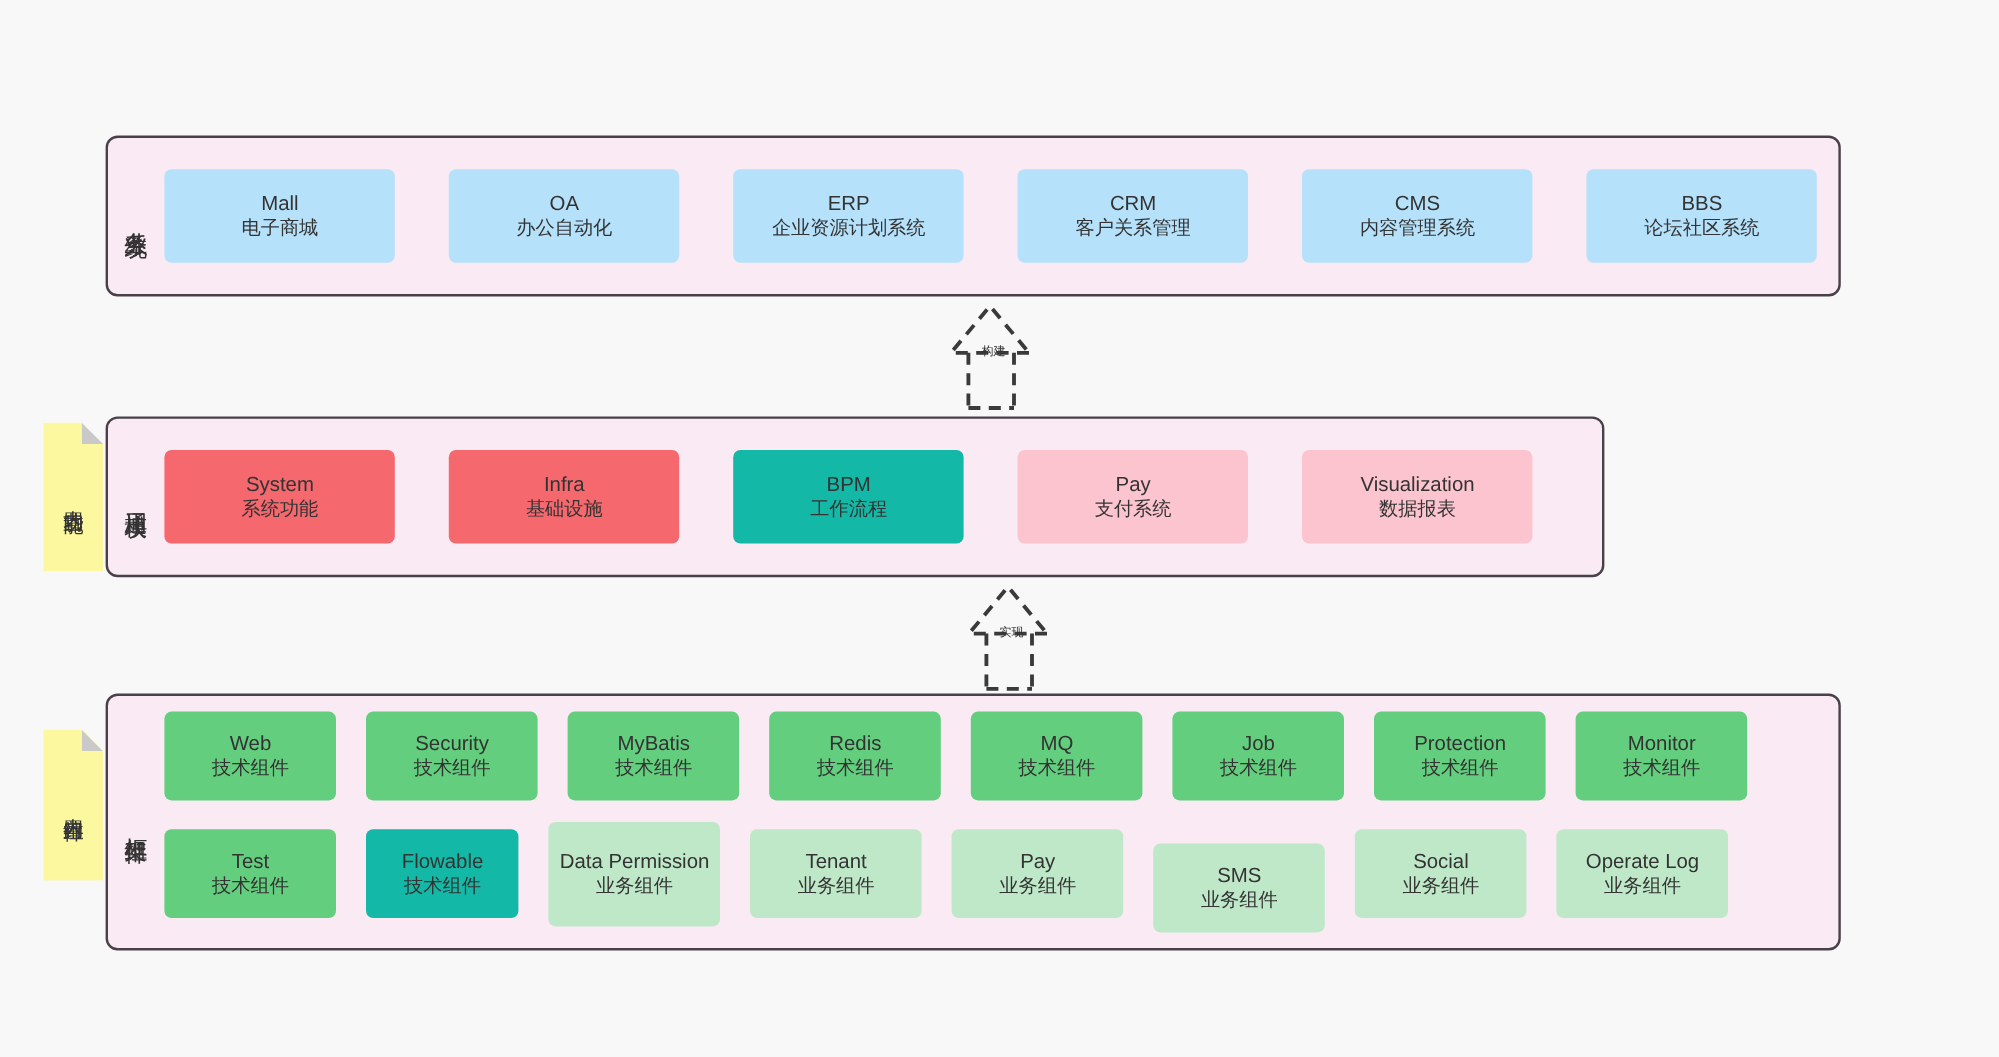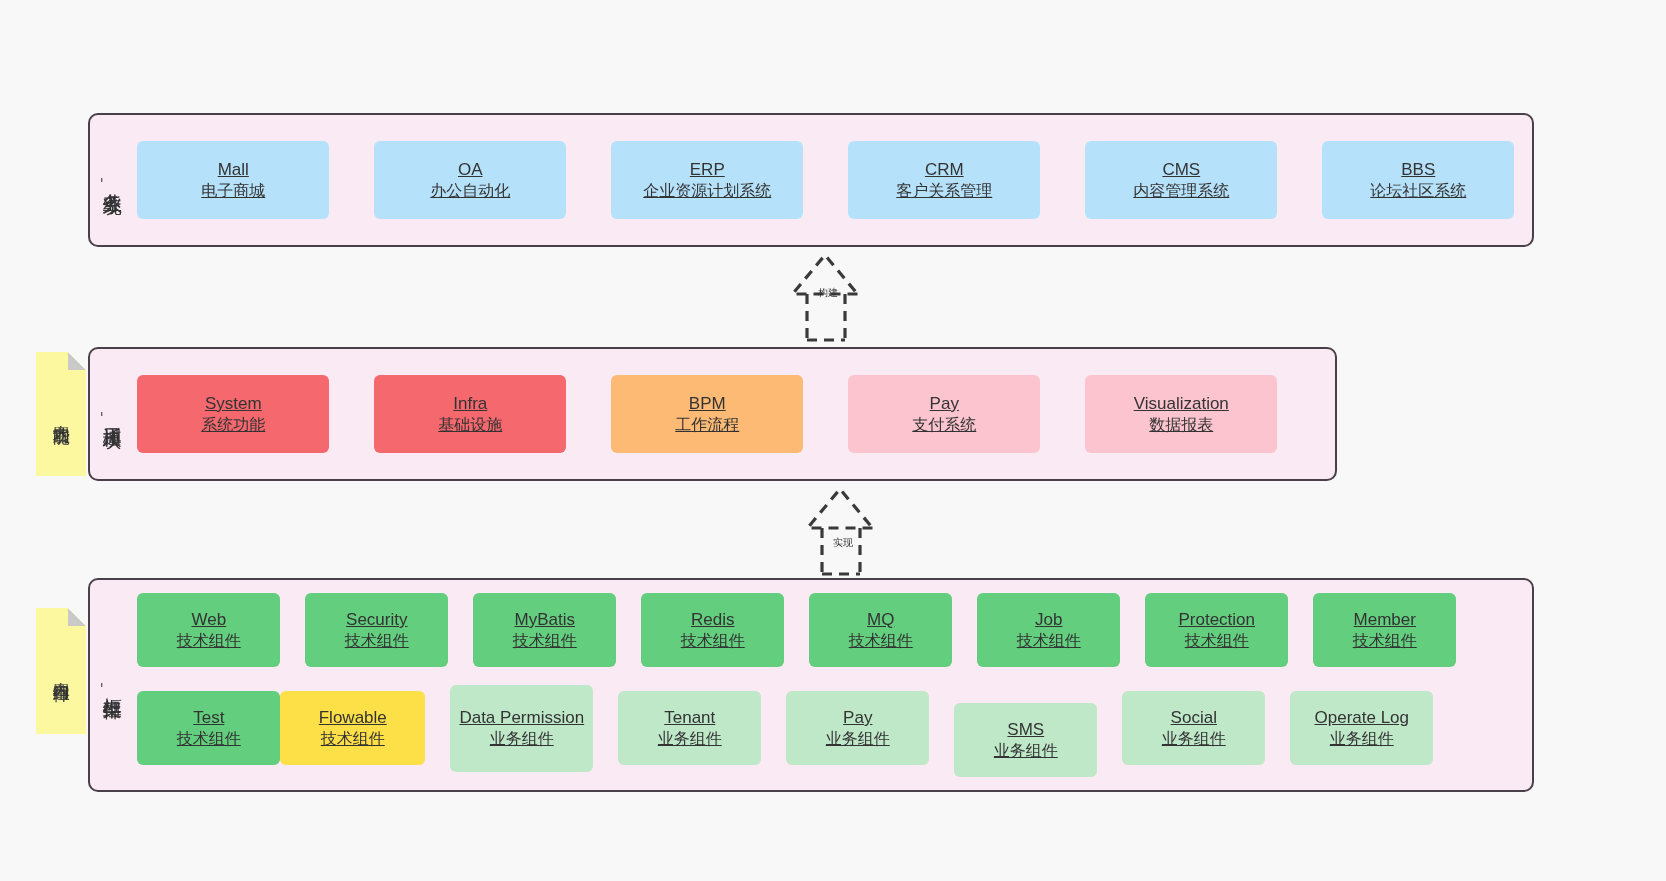--- a/index.html
+++ b/index.html
@@ -23,21 +23,20 @@
 
   
   .layer {
     position: absolute;
     background: #f9eaf3;
     border: 2px solid #4a4049;
     border-radius: 10px;
     box-sizing: border-box;
     display: flex;
     align-items: center;
-    text-decoration: underline;
   }
 
   
   .layer-title {
     writing-mode: vertical-rl;
     text-orientation: upright;
     font-size: 19px;
     line-height: 1.12;
     letter-spacing: 1px;
     color: #333333;
@@ -167,21 +166,21 @@
     position: absolute;
     font-size: 10px;
     color: #333333;
     background: transparent;
     white-space: nowrap;
     user-select: none;
   }
   #rel-build  { left: 750px; top: 248px; width: 200px; height: 100px; }
   #rel-build .rel-label  { left: 68px; top: 38px; }
   #rel-impl   { left: 765px; top: 482px; width: 200px; height: 100px; }
-  #rel-impl  .rel-label  { left: 68px; top: 54px; }
+  #rel-impl  .rel-label  { left: 68px; top: 38px; }
 </style>
 </head>
 <body>
 
 <div class="canvas">
 
   <div class="layer" id="layer-business">
     <div class="layer-title">业务系统</div>
     <div class="layer-body" id="body-business">
         <div class="node" style="background: rgb(182, 225, 250); width: 192px; margin-left: 6px;">
@@ -231,21 +230,21 @@
     <div class="layer-title">通用模块</div>
     <div class="layer-body" id="body-module">
         <div class="node" style="background: rgb(244, 104, 110); width: 192px; margin-left: 6px;">
           <span class="n-en">System</span>
           <span class="n-cn">系统功能</span>
         </div>
         <div class="node" style="background: rgb(244, 104, 110); width: 192px; margin-left: 45px;">
           <span class="n-en">Infra</span>
           <span class="n-cn">基础设施</span>
         </div>
-        <div class="node" style="background: #fdba74; width: 192px; margin-left: 45px;">
+        <div class="node" style="background: #14b8a6; width: 192px; margin-left: 45px;">
           <span class="n-en">BPM</span>
           <span class="n-cn">工作流程</span>
         </div>
         <div class="node" style="background: rgb(251, 196, 206); width: 192px; margin-left: 45px;">
           <span class="n-en">Pay</span>
           <span class="n-cn">支付系统</span>
         </div>
         <div class="node" style="background: rgb(251, 196, 206); width: 192px; margin-left: 45px;">
           <span class="n-en">Visualization</span>
           <span class="n-cn">数据报表</span>
@@ -293,30 +292,30 @@
           </div>
           <div class="node" style="background: rgb(99, 206, 126); width: 143px; margin-left: 25px;">
             <span class="n-en">Job</span>
             <span class="n-cn">技术组件</span>
           </div>
           <div class="node" style="background: rgb(99, 206, 126); width: 143px; margin-left: 25px;">
             <span class="n-en">Protection</span>
             <span class="n-cn">技术组件</span>
           </div>
           <div class="node" style="background: rgb(99, 206, 126); width: 143px; margin-left: 25px;">
-            <span class="n-en">Member</span>
+            <span class="n-en">Monitor</span>
             <span class="n-cn">技术组件</span>
           </div>
         </div>
         <div class="fw-row">
           <div class="node" style="background: rgb(99, 206, 126); width: 143px; margin-left: 6px;">
             <span class="n-en">Test</span>
             <span class="n-cn">技术组件</span>
           </div>
-          <div class="node" style="background: #fde047; width: 145px; ">
+          <div class="node" style="background: #14b8a6; width: 127px; margin-left: 25px;">
             <span class="n-en">Flowable</span>
             <span class="n-cn">技术组件</span>
           </div>
           <div class="node tall" style="background: rgb(191, 232, 201); width: 143px; margin-left: 25px;">
             <span class="n-en">Data Permission</span>
             <span class="n-cn">业务组件</span>
           </div>
           <div class="node" style="background: rgb(191, 232, 201); width: 143px; margin-left: 25px;">
             <span class="n-en">Tenant</span>
             <span class="n-cn">业务组件</span>

